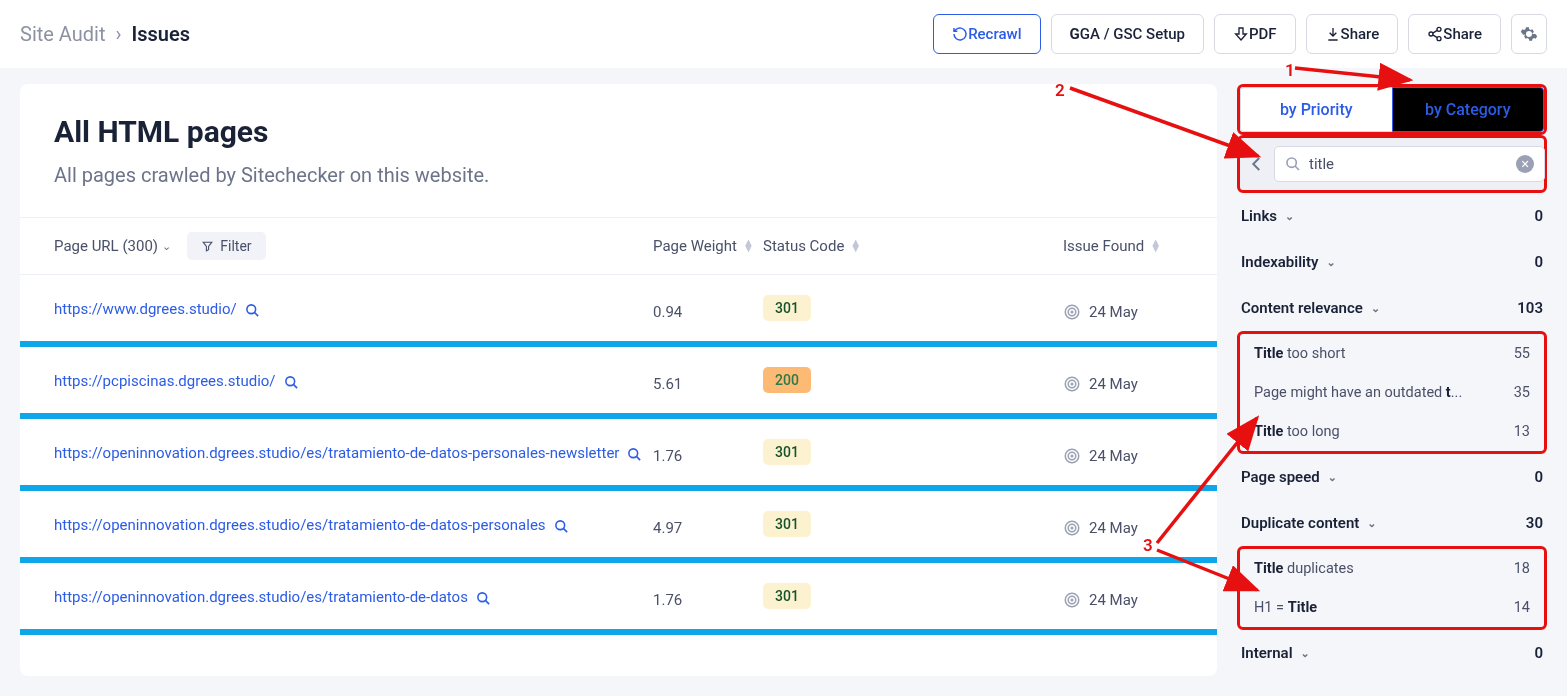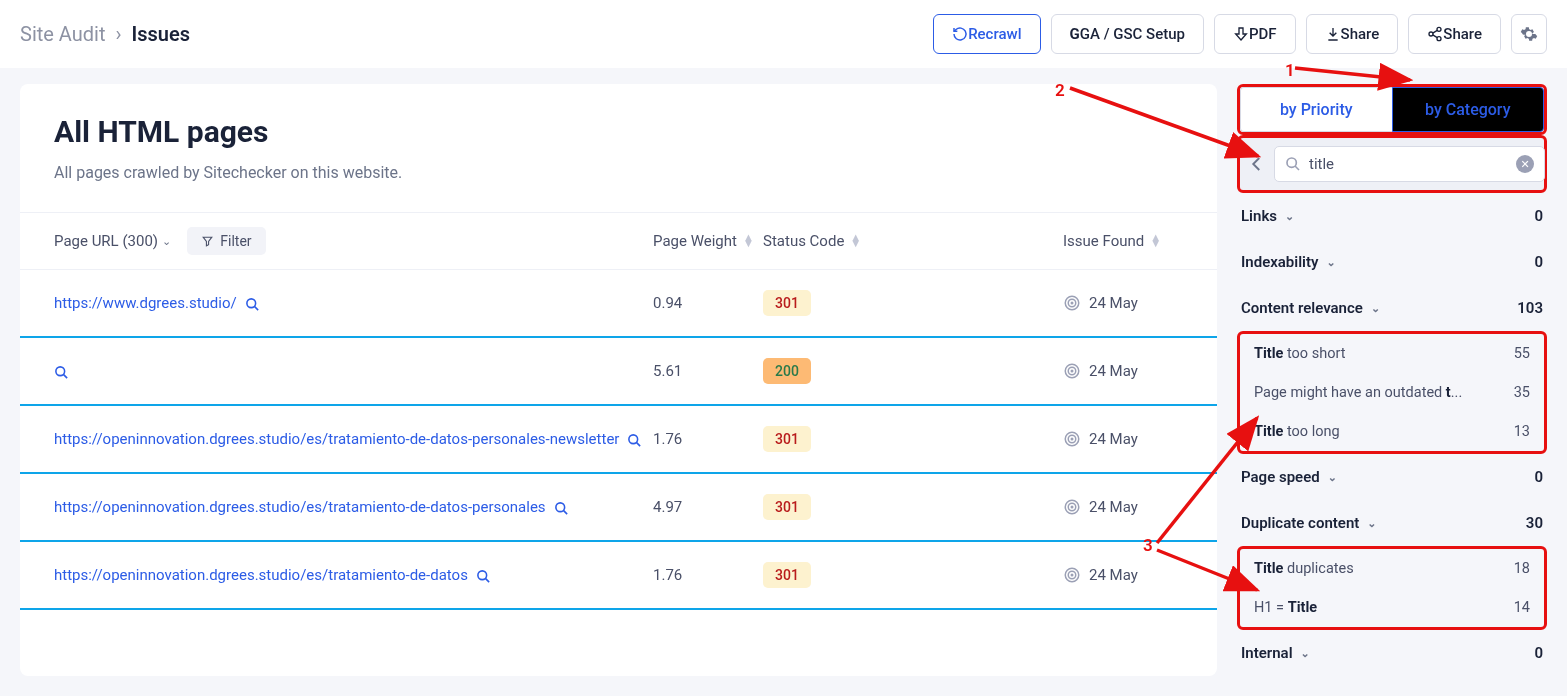--- a/index.html
+++ b/index.html
@@ -8,37 +8,37 @@
 .breadcrumb{display:flex;align-items:center;gap:10px;font-size:20px;color:#8d92a3}
 .breadcrumb .current{color:#1a2238;font-weight:600}
 .topbar-actions{display:flex;align-items:center;gap:10px}
 .btn{display:flex;align-items:center;gap:0;padding:10px 18px;border:1px solid #d7dae5;border-radius:6px;background:#fff;font-size:15px;color:#1a2238;cursor:pointer;font-weight:500}
 .btn.recrawl{border-color:#2c5ce6;color:#2c5ce6}
 .btn-icon{width:36px;height:40px;justify-content:center;padding:0}
 .content{display:flex;padding:16px 20px 0;gap:20px}
 .main-panel{flex:1;background:#fff;border-radius:8px;padding:30px 0 4px}
 .main-header{padding:0 34px}
 .main-title{font-size:30px;font-weight:700;color:#1a2238;margin-bottom:14px}
-.main-sub{font-size:16px;color:#6c7489;margin-bottom:30px}
+.main-sub{font-size:20px;color:#6c7489;margin-bottom:30px}
 .table-head{display:flex;align-items:center;padding:14px 34px;border-top:1px solid #eef0f6;border-bottom:1px solid #eef0f6;font-size:15px;color:#4a5068}
 .col-url{flex:1;display:flex;align-items:center;gap:16px}
 .col-weight{width:110px;display:flex;align-items:center;gap:6px}
 .col-status{width:300px;display:flex;align-items:center;gap:6px}
 .col-issue{width:120px;display:flex;align-items:center;gap:6px}
 .sort-icon{color:#c3c7d6;font-size:11px;display:inline-flex;flex-direction:column;line-height:6px}
 .filter-btn{display:flex;align-items:center;gap:6px;padding:6px 14px;border:none;background:#f2f3f8;border-radius:5px;color:#4a5068;font-size:14px;cursor:pointer}
 .chevron{font-size:11px;color:#6c7489}
 .table-body{}
-.row{display:flex;align-items:center;padding:20px 34px;border-bottom:2px solid #0ea5e9;font-size:15px}
+.row{display:flex;align-items:flex-end;padding:20px 34px;border-bottom:6px solid #0ea5e9;font-size:15px}
 .row .col-url a{color:#2c5ce6;text-decoration:none;word-break:break-all;line-height:1.6}
 .row .col-url{display:flex;align-items:center;gap:8px;flex-wrap:wrap}
 .row .col-url .mag{color:#2c5ce6;font-size:15px}
 .row .col-weight{color:#4a5068}
 .status-badge{display:inline-block;padding:5px 12px;border-radius:5px;font-size:14px;font-weight:500}
-.s301{background:#fdf2cf;color:#b91c1c}
+.s301{background:#fdf2cf;color:#14532d}
 .s200{background:#fdba74;color:#2a7a4a}
 .issue-cell{display:flex;align-items:center;gap:8px;color:#4a5068}
 .issue-cell svg{color:#9ba0b5}
 .side-panel{width:310px;display:flex;flex-direction:column;}
 .tabs{display:flex;border:3.5px solid #e71010;border-radius:6px;background:#fff}
 .tab{flex:1;padding:12px 0;text-align:center;font-size:16px;font-weight:500;color:#2c5ce6;cursor:pointer}
 .tab.active{background:#000000;color:#2c5ce6;border:1px solid #2c5ce6;border-radius:0 4px 4px 0}
 .tab.inactive{background:#fff;border:1px solid #d7dae5;border-radius:4px 0 0 4px;border-right:none}
 .searchbox-wrap{border:3.5px solid #e71010;border-radius:6px;padding:8px;display:flex;align-items:center;gap:8px;background:#eef0f6}
 .back-btn{width:24px;height:24px;display:flex;align-items:center;justify-content:center;color:#6c7489;cursor:pointer}
@@ -162,20 +162,21 @@
     <div class="col-issue">
             <span class="issue-cell"><svg width="18" height="18" viewBox="0 0 24 24" fill="none" stroke="currentColor" stroke-width="2">
                 <circle cx="12" cy="12" r="9"></circle>
                 <circle cx="12" cy="12" r="5"></circle>
                 <circle cx="12" cy="12" r="1"></circle>
               </svg>24 May</span>
           </div>
         </div>
         <div class="row">
     <div class="col-url">
+            <a href="#">https://pcpiscinas.dgrees.studio/</a> 
             <span class="mag"><svg width="15" height="15" viewBox="0 0 24 24" fill="none" stroke="currentColor" stroke-width="2.5">
                 <circle cx="10" cy="10" r="7"></circle>
                 <path d="M21 21l-6-6"></path>
               </svg></span>
           </div>
     <div class="col-weight">5.61</div>
     <div class="col-status">
             <span class="status-badge s200">200</span>
           </div>
     <div class="col-issue">

